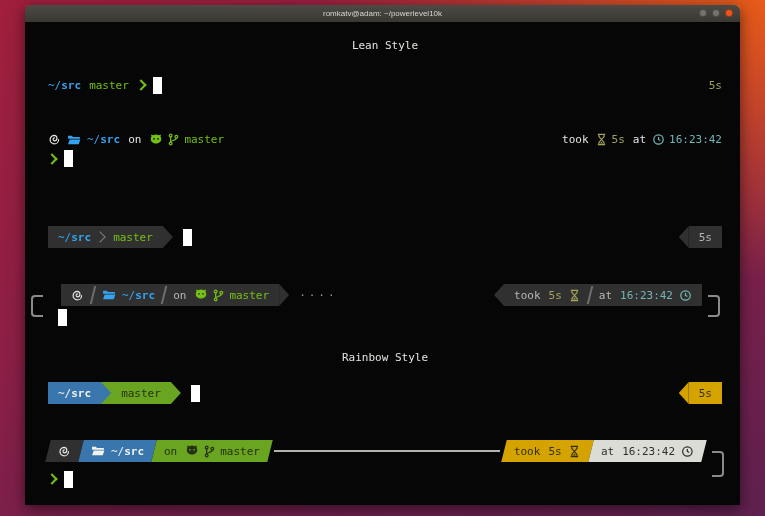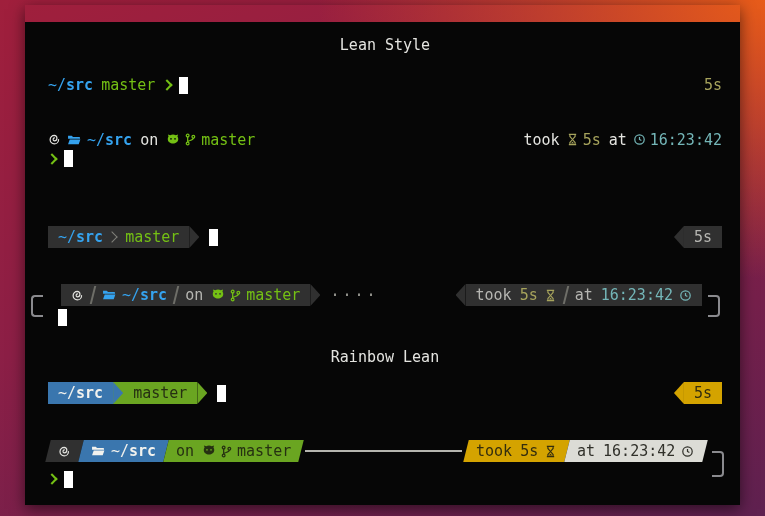--- a/index.html
+++ b/index.html
@@ -23,21 +23,21 @@
     font-family:"Liberation Sans", sans-serif;font-size:8px;color:#d8d5d0;line-height:1;
   }
   .controls{position:absolute;right:7px;top:4px;display:flex;gap:5px;}
   .ctl{width:8px;height:8px;border-radius:50%;background:#747269;border:1px solid rgba(0,0,0,.35);box-sizing:border-box;}
   .ctl.close{background:#e8571f;}
   .term-body{
     position:absolute;top:17px;left:0;right:0;bottom:0;background:#060606;
   }
   .row{
     position:absolute;left:0;right:0;display:flex;align-items:center;
-    padding:0 18px 0 23px;font-size:15px;color:#e4e4e0;height:22px;
+    padding:0 18px 0 23px;font-size:11px;color:#e4e4e0;height:22px;
   }
   .center{justify-content:center;}
   .spacer{flex:1;}
   
   .blue{color:#35a3ef;} .green{color:#74c014;} .olive{color:#a6a35c;}
   .teal{color:#74b6b8;} .white{color:#e4e4e0;} .gray{color:#b6b6b2;}
   .bold{font-weight:bold;}
   .ml4{margin-left:4px;} .ml6{margin-left:6px;} .ml8{margin-left:8px;} .ml10{margin-left:10px;}
   
   .cursor{display:inline-block;width:9px;height:17px;background:#ffffff;}
@@ -112,20 +112,28 @@
     <symbol id="i-clock" viewBox="0 0 16 16">
       <g fill="none" stroke="currentColor" stroke-width="1.5">
         <circle cx="8" cy="8" r="5.8"></circle>
           <path d="M8 4.8V8l2.3 1.3"></path>
       </g>
     </symbol>
   </defs>
 </svg>
 
 <div class="terminal">
+  <div class="titlebar">
+    <span class="title">romkatv@adam: ~/powerlevel10k</span>
+    <span class="controls">
+      <span class="ctl"></span>
+      <span class="ctl"></span>
+      <span class="ctl close"></span>
+    </span>
+  </div>
   <div class="term-body">
 
     <div class="row center" style="top:12px">
       <span>Lean Style</span>
     </div>
 
     <div class="row" style="top:52px">
       <span class="blue">~/</span>
         <span class="blue bold">src</span>
       <span class="green ml8">master</span>
@@ -253,21 +261,21 @@
             </span>
         </span>
       </div>
       <div class="row">
         <span class="cursor ml10"></span>
       </div>
       <span class="bracket br"></span>
     </div>
 
     <div class="row center" style="top:324px">
-      <span>Rainbow Lean</span>
+      <span>Rainbow Style</span>
     </div>
 
     <div class="row" style="top:360px">
       <span class="seg seg-blue">
         <span>~/</span>
           <span class="bold">src</span>
       </span>
       <span class="cap-blue-green"></span>
       <span class="seg seg-green">
         <span>master</span>

